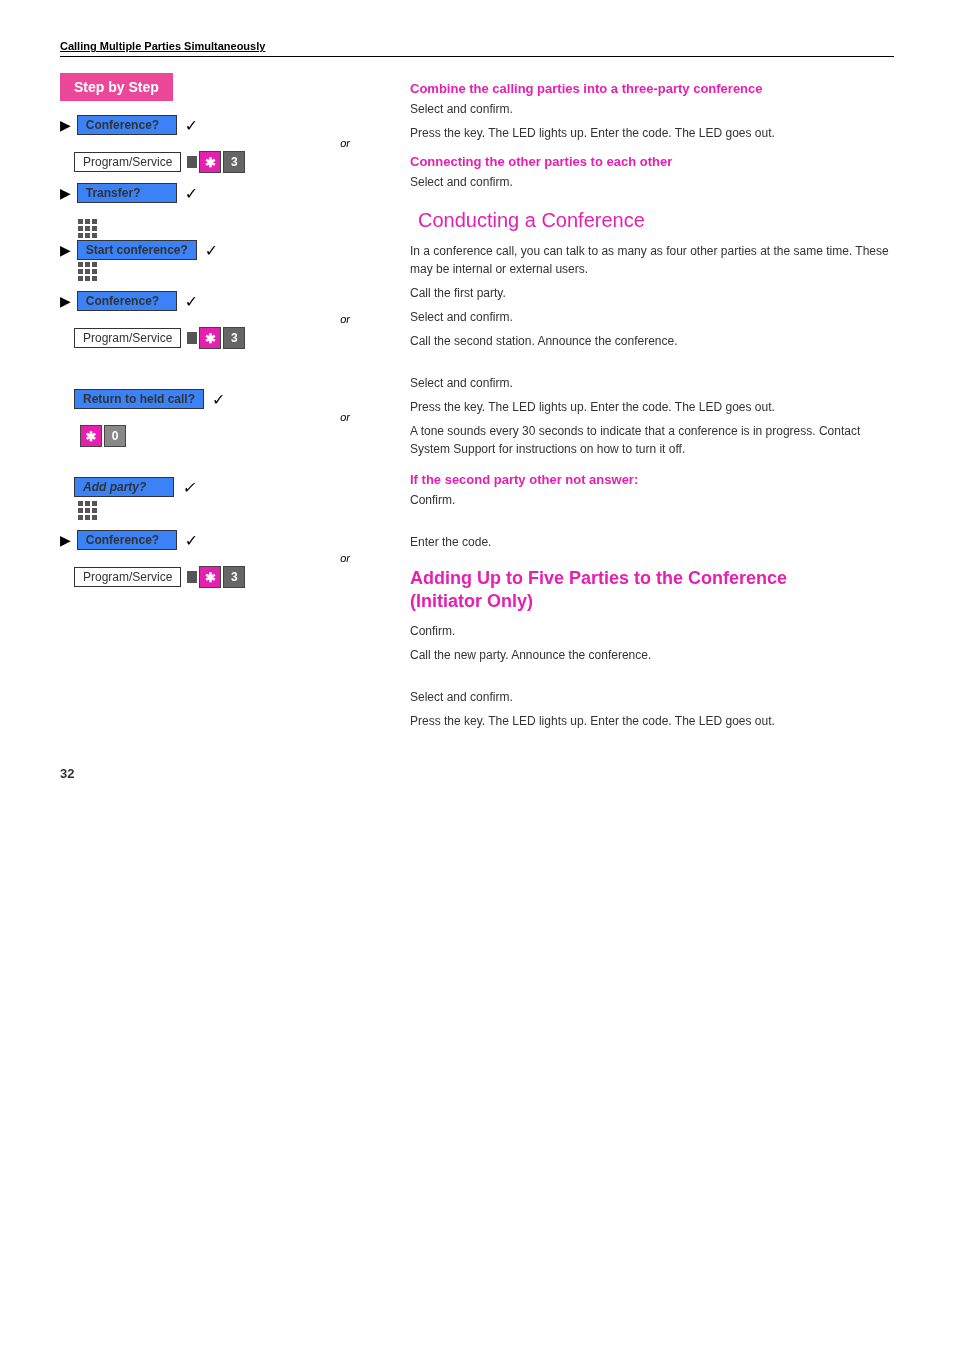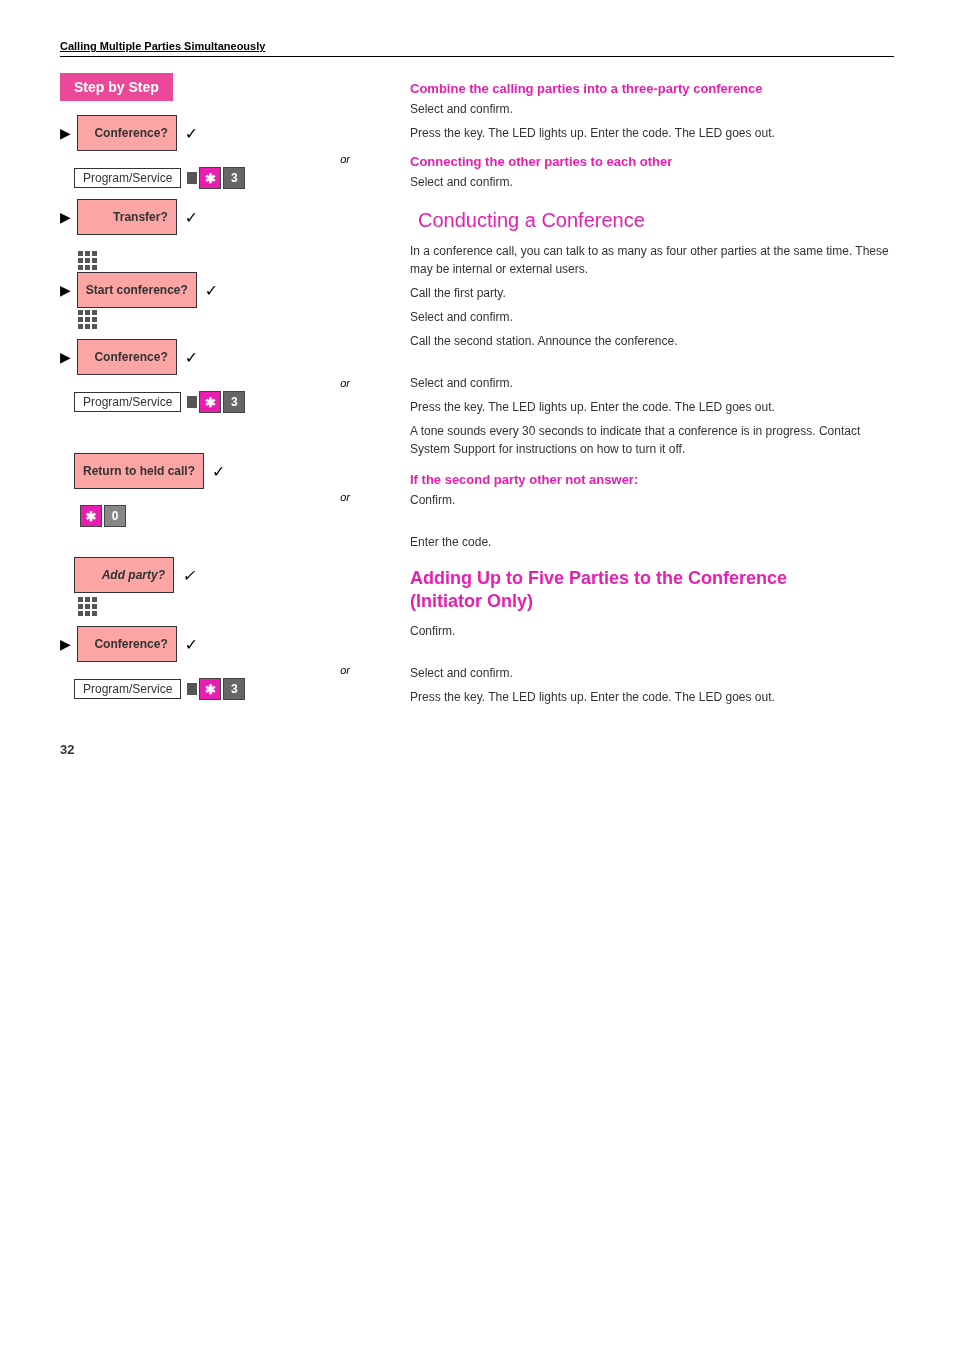--- a/index.html
+++ b/index.html
@@ -59,27 +59,26 @@
 
     .arrow-right {
       font-size: 14px;
       color: #000;
       margin-right: 6px;
       display: inline-block;
     }
 
     .btn-box {
       border: 1px solid #333;
-      padding: 10px 8px;
+      padding: 2px 8px;
       font-size: 12px;
       font-weight: bold;
-      background: #fca5a5;
+      background: #3b82f6;
       min-width: 100px;
       display: inline-block;
-      text-align: right;
     }
 
     .check-mark {
       font-size: 16px;
       color: #000;
       margin-left: 8px;
     }
 
     .prog-row {
       display: flex;
@@ -387,20 +386,21 @@
       <p class="body-text">Confirm.</p>
 
       <div style="height:18px;"></div>
 
       <p class="body-text">Enter the code.</p>
 
       <div class="section-title-medium">
         Adding Up to Five Parties to the Conference<br>(Initiator Only)
       </div>
       <p class="body-text">Confirm.</p>
+      <p class="body-text">Call the new party. Announce the conference.</p>
 
       <div style="height:18px;"></div>
 
       <p class="body-text">Select and confirm.</p>
       <p class="body-text">Press the key. The LED lights up. Enter the code. The LED goes out.</p>
 
     </div>
   </div>
 
   <span class="page-num">32</span>

